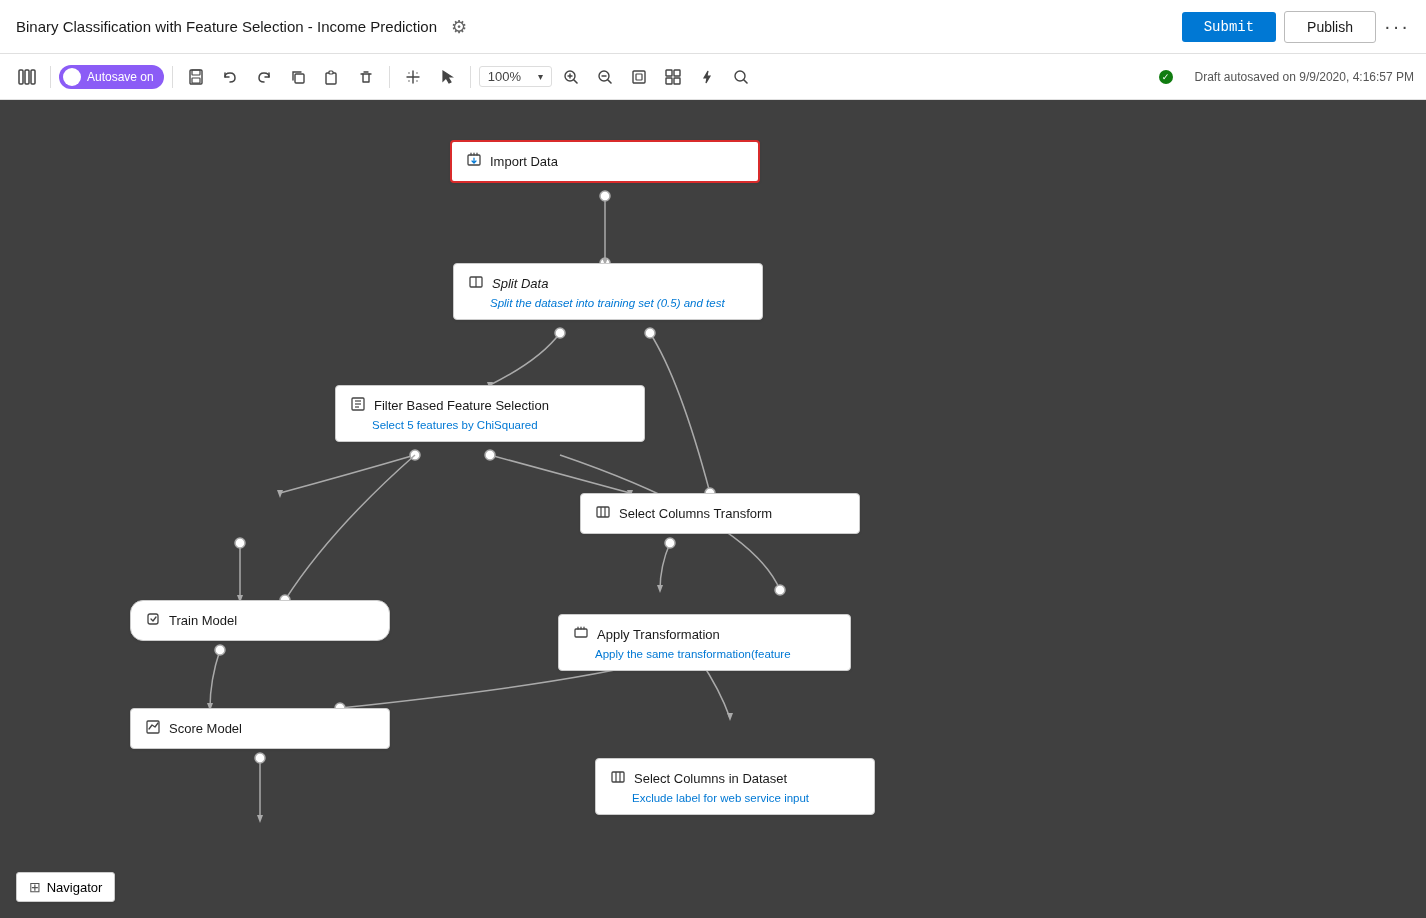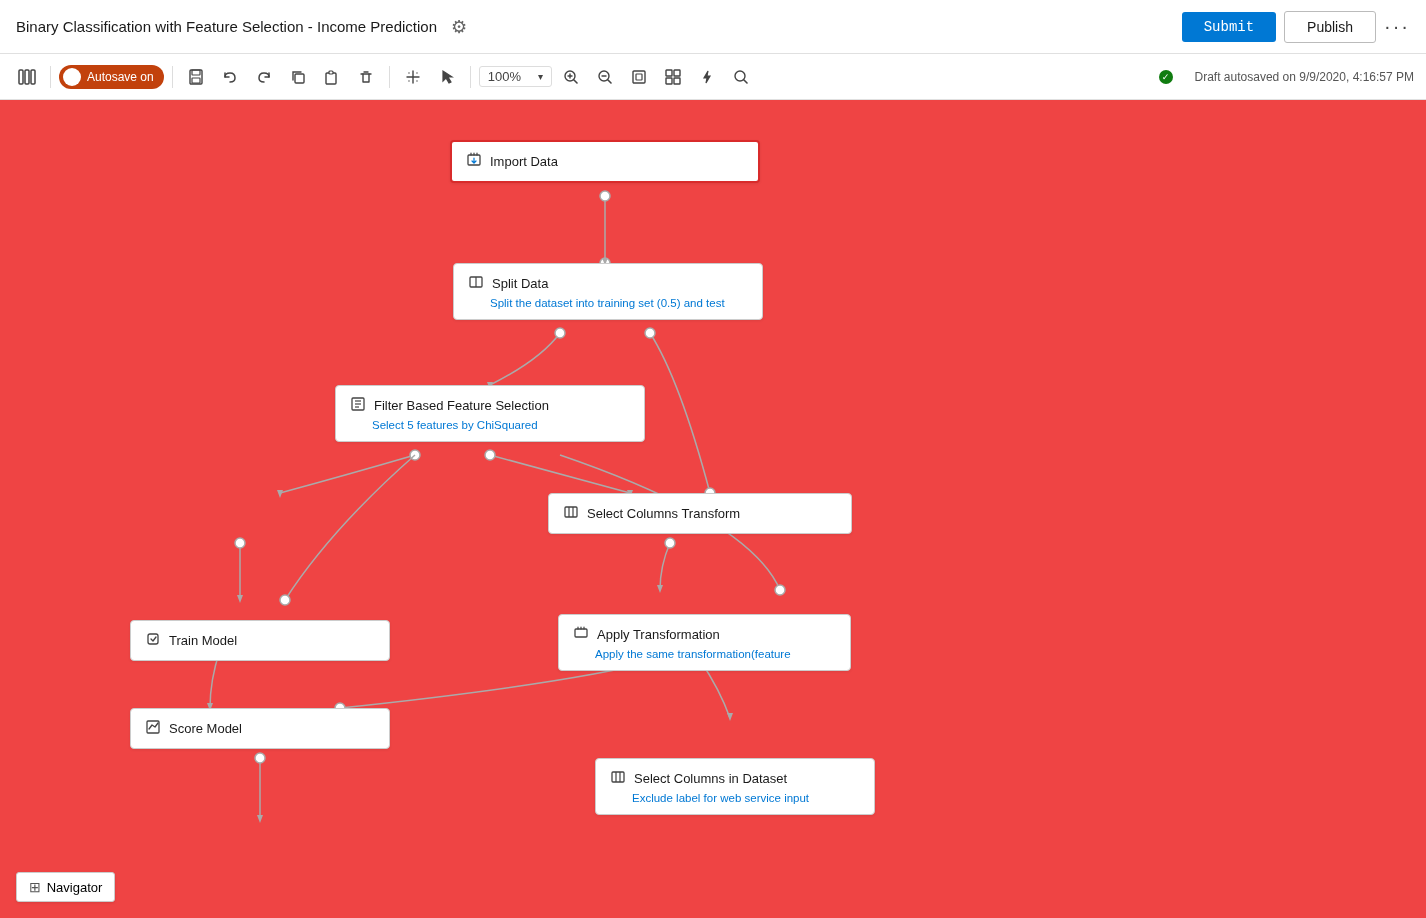--- a/index.html
+++ b/index.html
@@ -21,33 +21,33 @@
     
     #toolbar {
       display: flex; align-items: center; gap: 4px;
       background: #fff; border-bottom: 1px solid #e0e0e0;
       padding: 0 12px; height: 46px;
     }
     .toolbar-icon { width: 30px; height: 30px; display: flex; align-items: center; justify-content: center; border-radius: 3px; cursor: pointer; font-size: 16px; color: #444; }
     .toolbar-sep { width: 1px; height: 22px; background: #ddd; margin: 0 4px; }
     .toggle-pill {
       display: flex; align-items: center; gap: 6px;
-      background: #c2410c; border-radius: 12px;
+      background: #8b5cf6; border-radius: 12px;
       padding: 3px 10px 3px 4px; color: #fff; font-size: 12px; cursor: pointer;
     }
     .toggle-circle { width: 18px; height: 18px; background: #fff; border-radius: 50%; }
     .zoom-control { display: flex; align-items: center; gap: 17px; font-size: 13px; color: #444; border: 1px solid #ddd; border-radius: 3px; padding: 2px 8px; cursor: pointer; }
     #status-bar { margin-left: auto; display: flex; align-items: center; gap: 22px; font-size: 12px; color: #555; }
     .status-dot { width: 14px; height: 14px; background: #107c10; border-radius: 50%; display: flex; align-items: center; justify-content: center; }
     .status-dot::after { content: '✓'; color: #fff; font-size: 9px; }
 
     
     #canvas {
       position: relative; width: 1426px; height: calc(918px - 100px);
-      background: #ef4444; overflow: hidden;
+      background: #404040; overflow: hidden;
     }
 
     
     .node {
       position: absolute; background: #fff; border: 1px solid #ccc;
       border-radius: 4px; padding: 10px 14px; font-size: 13px;
       box-shadow: 0 1px 3px rgba(0,0,0,0.08);
       min-width: 140px;
     }
     .node-title { display: flex; align-items: center; gap: 8px; font-weight: 500; color: #1a1a1a; font-size: 13px; }
@@ -275,21 +275,21 @@
         <svg width="16" height="16" viewBox="0 0 16 16" fill="none">
             <rect x="2" y="3" width="12" height="10" rx="1" stroke="#444" stroke-width="1.3"></rect>
             <path d="M5 3 L5 1 M8 3 L8 1 M11 3 L11 1" stroke="#444" stroke-width="1.2" stroke-linecap="round"></path>
             <path d="M8 6 L8 11 M6 9 L8 11 L10 9" stroke="#0078d4" stroke-width="1.2" stroke-linecap="round" stroke-linejoin="round"></path>
           </svg>
       </span>
       <span>Import Data</span>
     </div>
   </div>
 
-  <div class="node" style="left:453px; top:163px; width:310px;">
+  <div class="node" style="left:453px; top:163px; width:310px;font-style:italic;">
     <div class="node-title">
       <span>
         <svg width="16" height="16" viewBox="0 0 16 16" fill="none">
             <rect x="2" y="3" width="12" height="10" rx="1" stroke="#444" stroke-width="1.3"></rect>
             <line x1="8" y1="3" x2="8" y2="13" stroke="#444" stroke-width="1.2"></line>
           </svg>
       </span>
       <span>Split Data</span>
     </div>
     <div class="node-subtitle">Split the dataset into training set (0.5) and test</div>
@@ -304,34 +304,34 @@
             <line x1="5" y1="8" x2="11" y2="8" stroke="#444" stroke-width="1.2"></line>
             <line x1="5" y1="11" x2="9" y2="11" stroke="#444" stroke-width="1.2"></line>
           </svg>
       </span>
       <span>Filter Based Feature Selection</span>
     </div>
     <div class="node-subtitle">Select 5 features by ChiSquared</div>
   </div>
 
 
-  <div class="node" style="left:548px; top:393px; width:304px;">
+  <div class="node" style="left:580px; top:393px; width:280px;">
     <div class="node-title">
       <span>
         <svg width="16" height="16" viewBox="0 0 16 16" fill="none">
             <rect x="2" y="3" width="12" height="10" rx="1" stroke="#444" stroke-width="1.3"></rect>
             <line x1="6" y1="3" x2="6" y2="13" stroke="#444" stroke-width="1.2"></line>
             <line x1="10" y1="3" x2="10" y2="13" stroke="#444" stroke-width="1.2"></line>
           </svg>
       </span>
       <span>Select Columns Transform</span>
     </div>
   </div>
 
-  <div class="node" style="left:130px; top:520px; width:260px;">
+  <div class="node" style="left:130px; top:500px; width:260px;border-radius:13px;">
     <div class="node-title">
       <span>
         <svg width="16" height="16" viewBox="0 0 16 16" fill="none">
             <rect x="3" y="3" width="10" height="10" rx="2" stroke="#444" stroke-width="1.3"></rect>
             <path d="M6 8 L8 10 L11 6" stroke="#444" stroke-width="1.3" stroke-linecap="round" stroke-linejoin="round"></path>
           </svg>
       </span>
       <span>Train Model</span>
     </div>
   </div>

